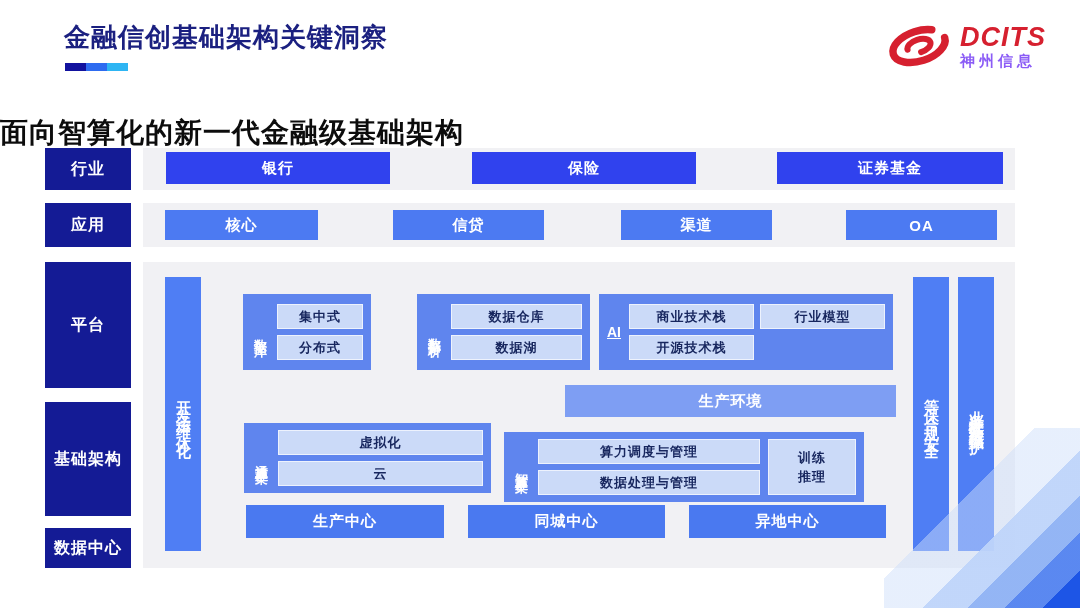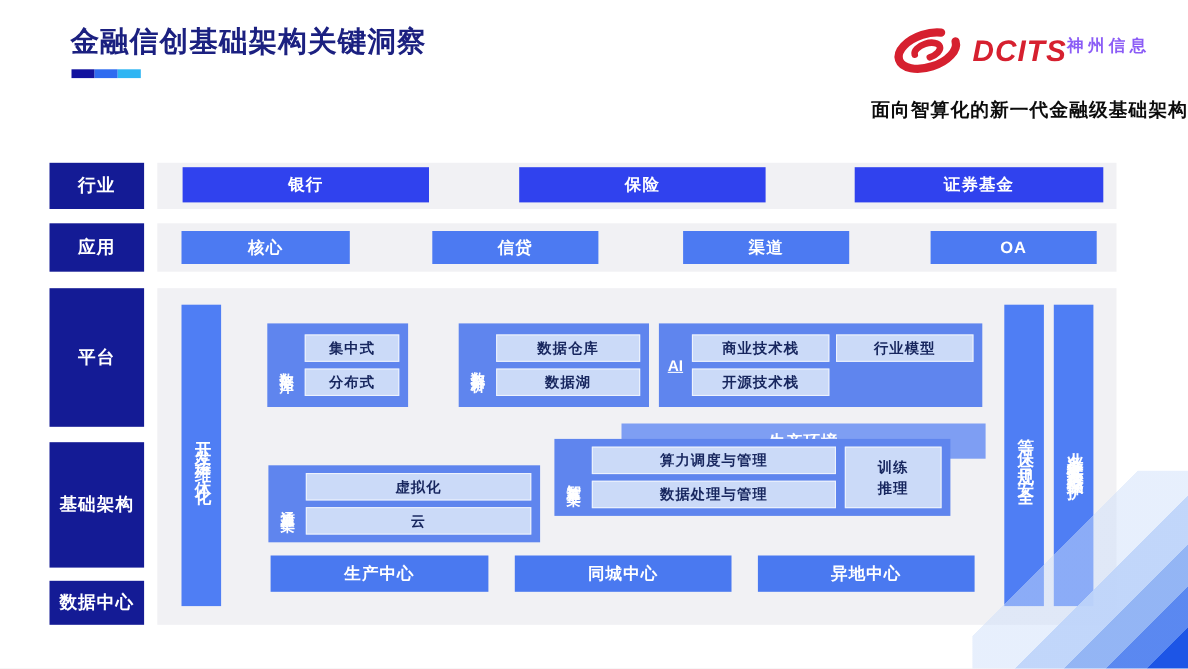--- a/index.html
+++ b/index.html
@@ -12,26 +12,26 @@
   
   .page-title {
     position:absolute; left:64px; top:20px;
     font-size:26px; font-weight:bold; color:#1b2080; letter-spacing:1px;
   }
   .title-underline { position:absolute; left:65px; top:63px; display:flex; height:8px; }
   .title-underline span { display:block; height:8px; width:21px; }
   .u1 { background:#12129e; } .u2 { background:#2e6bf0; } .u3 { background:#2eb5f3; }
   .logo { position:absolute; right:34px; top:18px; display:flex; align-items:center; gap:8px; }
   .logo-swirl { width:66px; height:56px; }
-  .logo-text { display:flex; line-height:1.05; }
+  .logo-text { display:flex; flex-direction:column; line-height:1.05; }
   .logo-brand { color:#d6202f; font-weight:bold; font-style:italic; font-size:27px; letter-spacing:1px; }
   .logo-company { color:#8b5cf6; font-weight:bold; font-size:15px; letter-spacing:4px; margin-top:2px; }
   .diagram-title {
-    position:absolute; left:0; top:88px; width:1080px; text-align:right;
-    font-size:17px; font-weight:bold; color:#0c0c0c; letter-spacing:1px;
+    position:absolute; left:0; top:114px; width:1080px; text-align:left;
+    font-size:28px; font-weight:bold; color:#0c0c0c; letter-spacing:1px;
   }
   
   .side-box {
     position:absolute; left:45px; width:86px; background:#141b95;
     color:#fff; font-weight:bold; font-size:16px;
     display:flex; align-items:center; justify-content:center; letter-spacing:1px;
   }
   
   .gray-panel { position:absolute; left:143px; width:872px; background:#f1f1f4; }
   
@@ -158,21 +158,21 @@
   <div class="blue-box envbar" style="left:565px;width:331px;">生产环境</div>
 
   <div class="group" style="left:244px;top:423px;width:247px;height:70px;">
     <div class="group-label">通算框架</div>
     <div class="group-col">
       <div class="lite">虚拟化</div>
       <div class="lite">云</div>
     </div>
   </div>
 
-  <div class="group" style="left:504px;top:399px;width:360px;height:70px;">
+  <div class="group" style="left:504px;top:432px;width:360px;height:70px;">
     <div class="group-label">智算框架</div>
     <div class="group-col">
       <div class="lite">算力调度与管理</div>
       <div class="lite">数据处理与管理</div>
     </div>
     <div class="lite tall">
       <span>训练推理</span>
     </div>
   </div>
 

